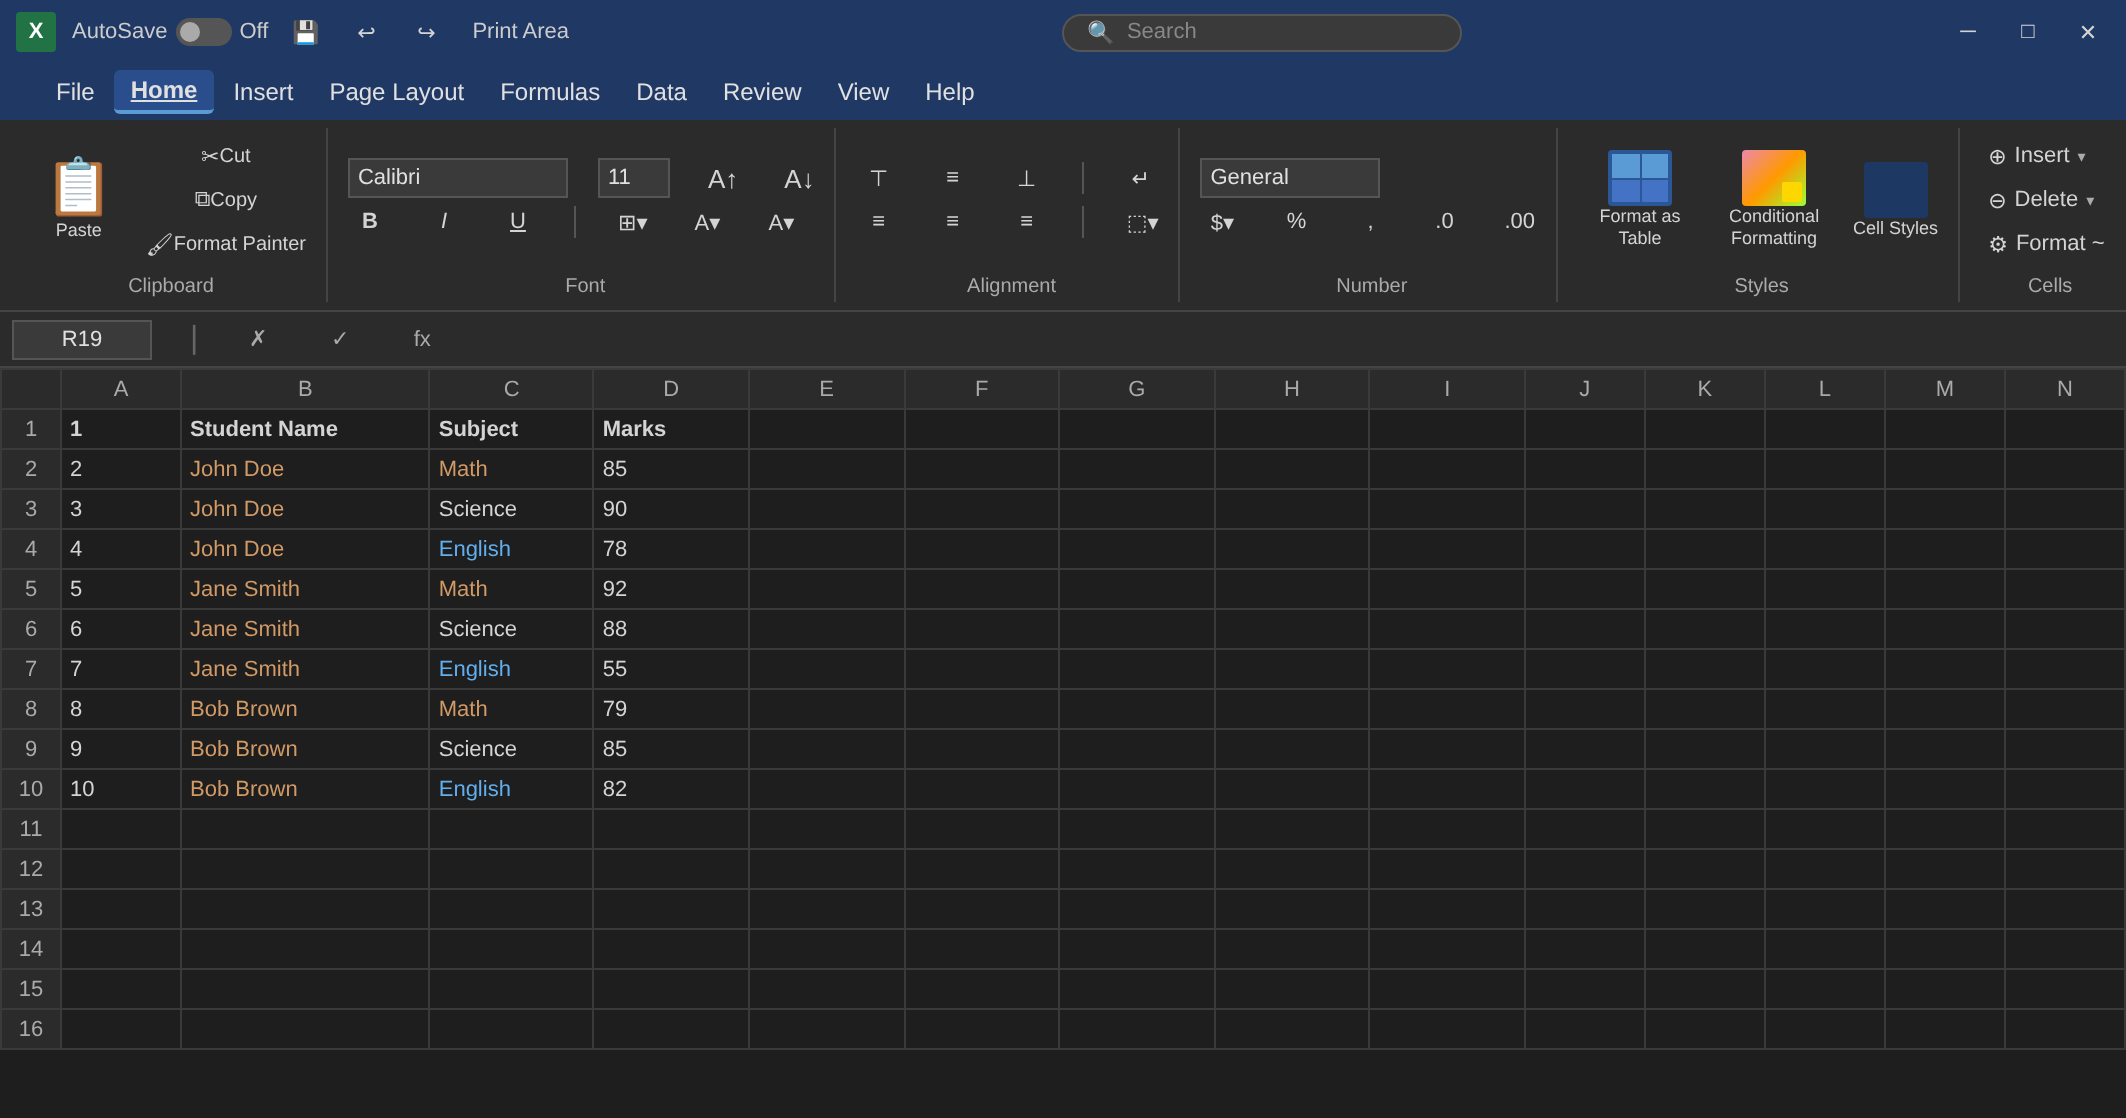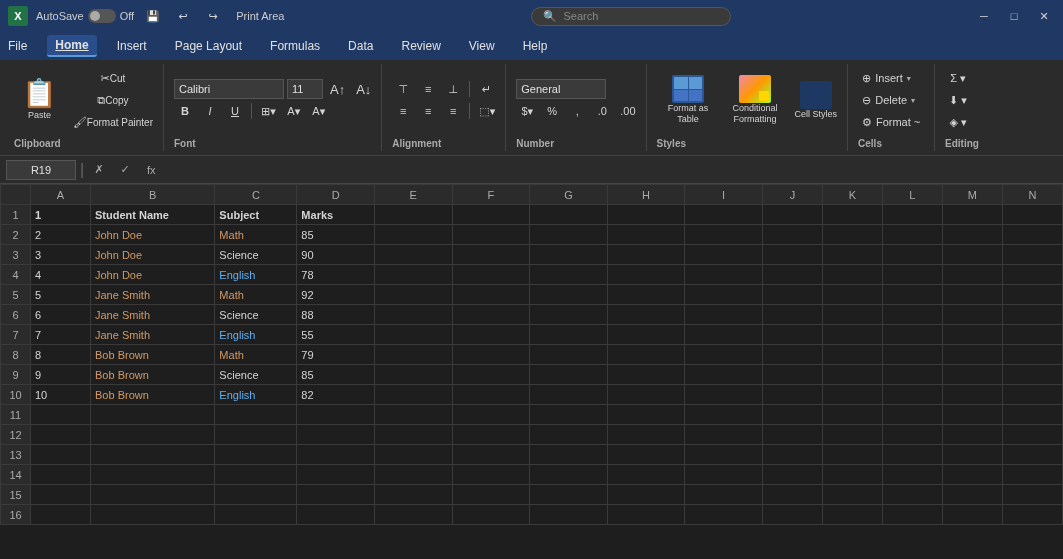--- a/index.html
+++ b/index.html
@@ -61,22 +61,22 @@
     .title-bar-icons {
       display: flex; gap: 8px; align-items: center;
     }
 
     
     .menu-bar {
       background: #1f3864;
       height: 28px;
       display: flex;
       align-items: center;
-      padding: 0 0;
-      gap: 12px;
+      padding: 0 20px;
+      gap: 2px;
     }
     .menu-item {
       padding: 3px 8px;
       border-radius: 3px;
       cursor: pointer;
       font-size: 12px;
       color: #e0e0e0;
     }
     .menu-item:hover, .menu-item.active {
       background: #2a4d8c;
@@ -107,24 +107,24 @@
     }
     .ribbon-group:last-child { border-right: none; }
     .ribbon-group-content {
       display: flex;
       align-items: center;
       gap: 4px;
       flex: 1;
       padding: 4px 0;
     }
     .ribbon-group-label {
+      text-align: center;
       font-size: 10px;
       color: #aaa;
       padding: 2px 0;
-      font-weight: bold;
     }
     .ribbon-btn-small {
       display: flex;
       align-items: center;
       justify-content: center;
       padding: 2px 4px;
       border-radius: 2px;
       cursor: pointer;
       font-size: 11px;
       color: #d4d4d4;
@@ -133,21 +133,21 @@
     }
 
     .font-controls {
       display: flex;
       flex-direction: column;
       gap: 2px;
     }
     .font-row {
       display: flex;
       align-items: center;
-      gap: 3px;
+      gap: 15px;
     }
     .font-name-box {
       background: #3a3a3a;
       border: 1px solid #555;
       color: #e0e0e0;
       padding: 2px 4px;
       font-size: 11px;
       width: 110px;
       height: 20px;
     }
@@ -200,21 +200,21 @@
     }
 
     
     .formula-bar {
       background: #2b2b2b;
       border-bottom: 1px solid #444;
       height: 28px;
       display: flex;
       align-items: center;
       padding: 0 6px;
-      gap: 4px;
+      gap: 19px;
     }
     .name-box {
       background: #3a3a3a;
       border: 1px solid #555;
       color: #e0e0e0;
       width: 70px;
       height: 20px;
       font-size: 11px;
       padding: 0 4px;
       text-align: center;

